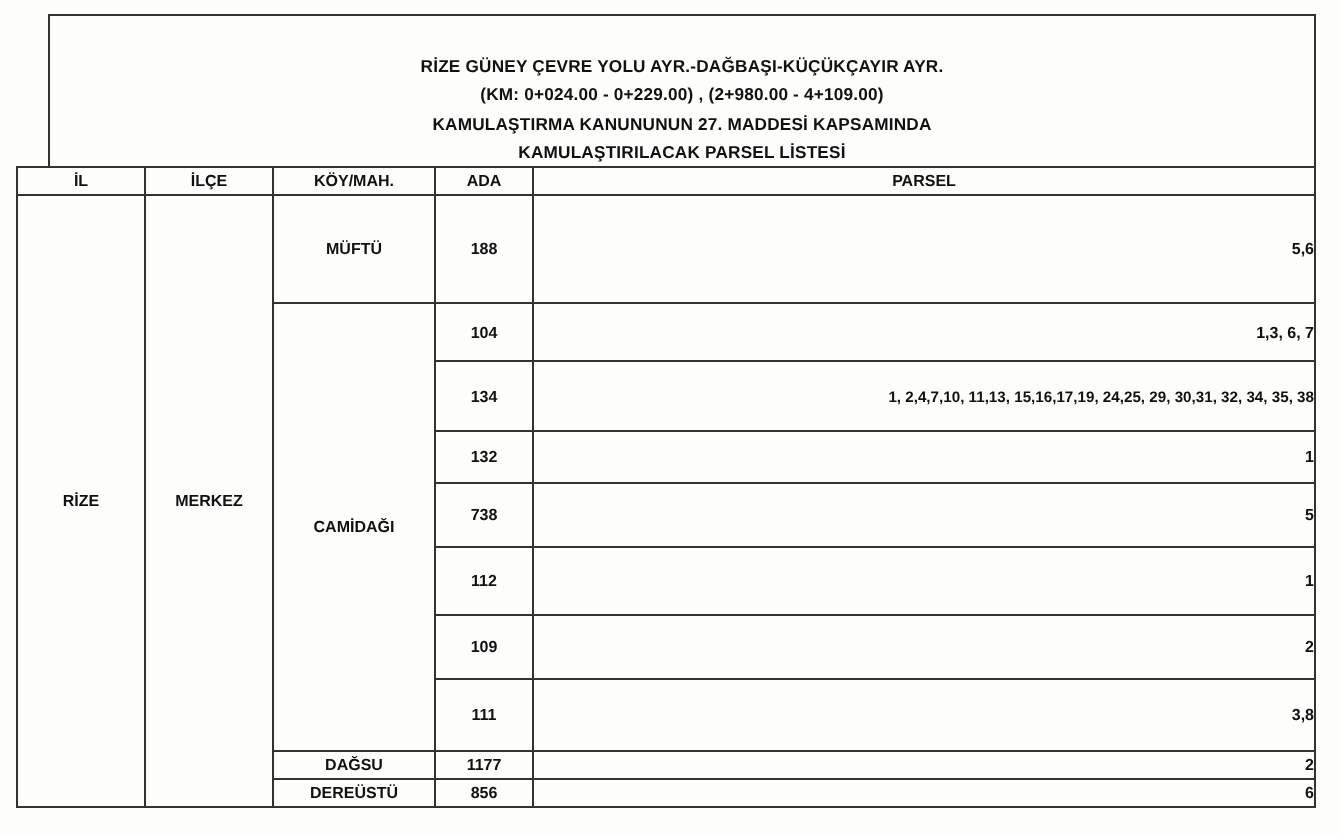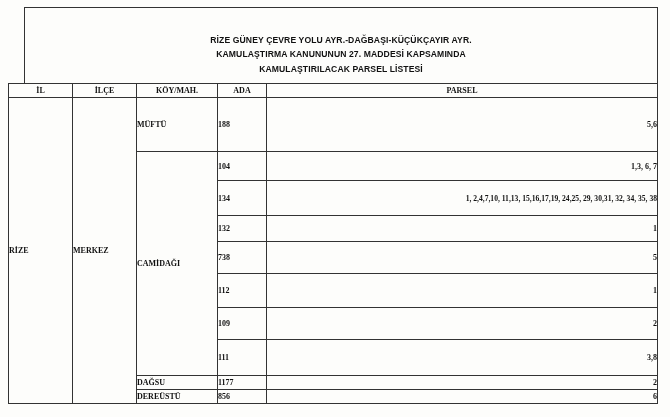--- a/index.html
+++ b/index.html
@@ -4,32 +4,33 @@
 <style>
   html, body { margin:0; padding:0; background:#fdfdfb; }
   body { width:670px; height:417px; position:relative; overflow:hidden;
          font-family:"Liberation Sans", "DejaVu Sans", sans-serif; color:#111; }
   .doc { position:absolute; left:8px; top:7px; width:650px; }
   .titlebox { border:1.5px solid #333; border-bottom:none; height:76px;
               display:flex; flex-direction:column; align-items:center; justify-content:center;
               padding-top:18px; box-sizing:border-box;margin-left:16px; }
   .titlebox div { font-size:8.6px; font-weight:bold; line-height:14.2px; letter-spacing:0.1px; white-space:nowrap; }
   table { border-collapse:collapse; width:650px; table-layout:fixed; }
-  td, th { border:1.5px solid #333; font-size:8px; font-weight:bold; padding:0;font-family:Liberation Serif, serif; }
+  td, th { border:1.5px solid #333; font-size:8px; font-weight:bold; padding:0; }
   th { height:13px; text-align:center; }
-  td.c { vertical-align:middle; }
+  td.c { text-align:center; vertical-align:middle; }
   td.p { text-align:right; padding-left:2px; vertical-align:middle; }
   .thin { font-size:7.6px;margin-left:40px; }
 </style>
 </head>
 <body>
 
 <div class="doc">
   <div class="titlebox">
     <div>RİZE GÜNEY ÇEVRE YOLU AYR.-DAĞBAŞI-KÜÇÜKÇAYIR AYR.</div>
+    <div>(KM: 0+024.00 - 0+229.00) , (2+980.00 - 4+109.00)</div>
     <div>KAMULAŞTIRMA KANUNUNUN 27. MADDESİ KAPSAMINDA</div>
     <div>KAMULAŞTIRILACAK PARSEL LİSTESİ</div>
   </div>
 
   <table>
     <colgroup>
       <col style="width:64px">
         <col style="width:64px">
         <col style="width:81px">
         <col style="width:49px">

